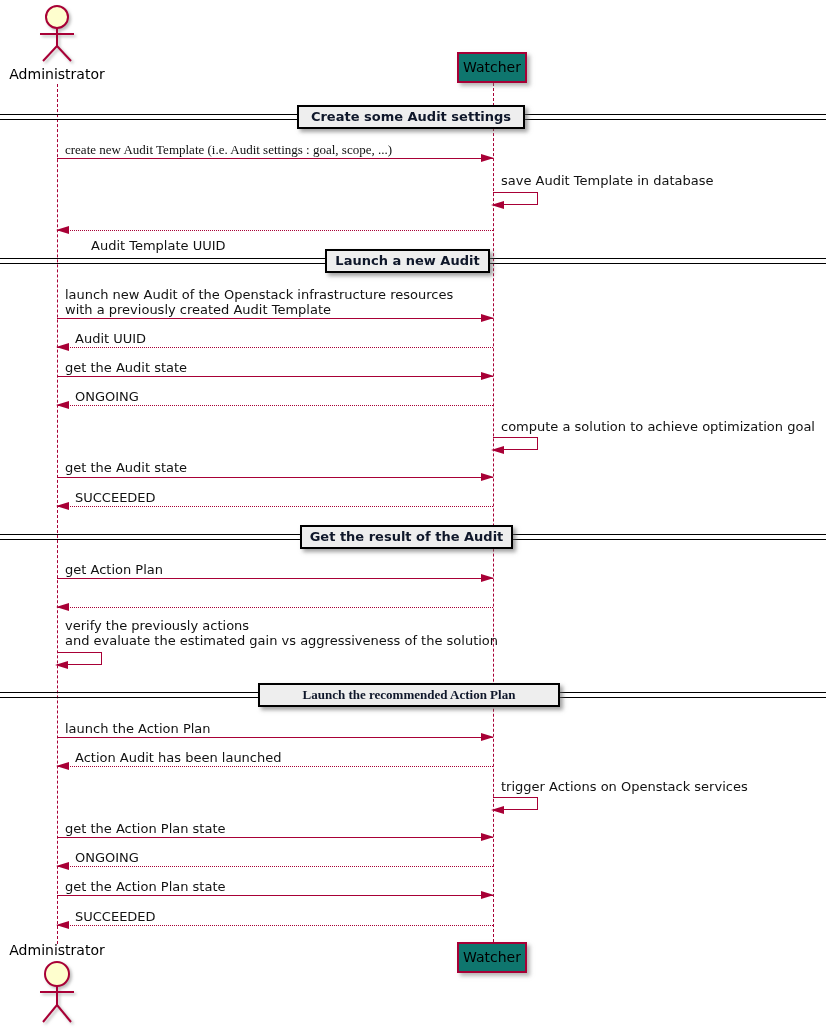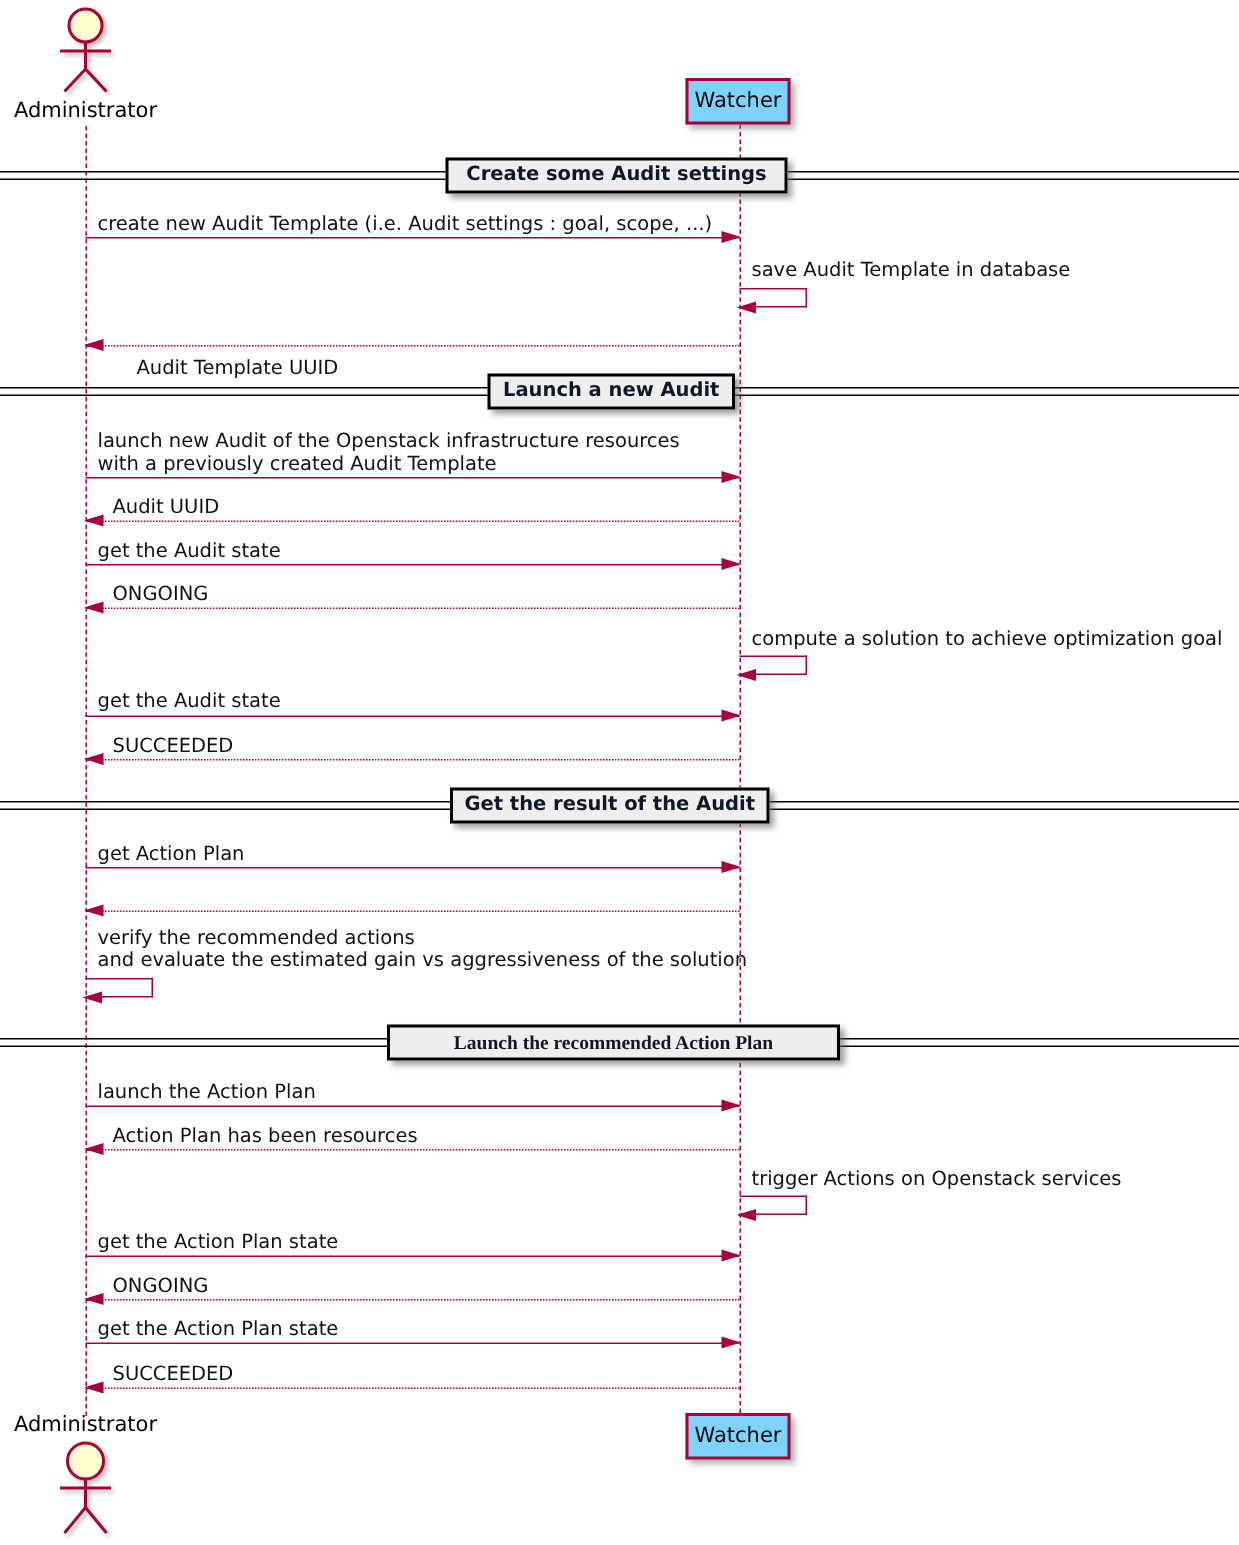--- a/index.html
+++ b/index.html
@@ -10,21 +10,21 @@
     font-family:"DejaVu Sans", sans-serif;
     overflow:hidden;
   }
   .lifeline{
     position:absolute;width:0;
     border-left:1px dashed #A80036;
     z-index:0;
   }
   .participant-box{
     position:absolute;width:66px;height:27px;
-    background:#7dd3fc;border:2px solid #A80036;
+    background:#0f766e;border:2px solid #A80036;
     box-shadow:3px 3px 4px rgba(120,120,120,0.55);
     text-align:center;font-size:14px;line-height:27px;color:#000;
     z-index:3;
   }
   .actor-figure{position:absolute;z-index:3;filter:drop-shadow(2px 2px 1.5px rgba(120,120,120,0.5));}
   .actor-label{
     position:absolute;width:120px;text-align:center;
     font-size:14px;color:#000;z-index:3;white-space:nowrap;
   }
   .divider-lines{
@@ -97,21 +97,21 @@
       <line x1="23" y1="46" x2="37" y2="63" stroke="#A80036" stroke-width="2"></line>
     </svg>
   </div>
 
   <div class="participant-box" style="left:457px;top:942px;">
     <span>Watcher</span>
   </div>
 
 <div class="divider-lines" style="top: 114px;"></div>
     <div class="divider-box" style="left: 297px; top: 105px; width: 224px;"><span class="divider-label">Create some Audit settings</span></div>
-    <div class="msg-label" style="left: 65px; top: 142px;">
+    <div class="msg-label" style="left: 65px; top: 142px; font-family: Liberation Serif, serif;">
       <div class="msg-line">create new Audit Template (i.e. Audit settings : goal, scope, ...)</div>
     </div>
     <div class="arrow solid" style="left: 57px; top: 158px; width: 436px;">
       <span class="head head-right"></span>
     </div>
     <div class="msg-label" style="left: 501px; top: 173px;">
       <div class="msg-line">save Audit Template in database</div>
     </div>
     <div class="self-loop" style="left: 493px; top: 192px;">
       <span class="head head-left"></span>
@@ -172,36 +172,36 @@
     <div class="msg-label" style="left: 65px; top: 562px;">
       <div class="msg-line">get Action Plan</div>
     </div>
     <div class="arrow solid" style="left: 57px; top: 578px; width: 436px;">
       <span class="head head-right"></span>
     </div>
     <div class="arrow dashed" style="left: 57px; top: 607px; width: 436px;">
       <span class="head head-left"></span>
     </div>
     <div class="msg-label" style="left: 65px; top: 618px;">
-      <div class="msg-line">verify the recommended actions</div>
+      <div class="msg-line">verify the previously actions</div>
       <div class="msg-line">and evaluate the estimated gain vs aggressiveness of the solution</div>
     </div>
     <div class="self-loop" style="left: 57px; top: 652px;">
       <span class="head head-left"></span>
     </div>
     <div class="divider-lines" style="top: 692px;"></div>
     <div class="divider-box" style="left: 258px; top: 683px; width: 298px; font-family: Liberation Serif, serif;"><span class="divider-label">Launch the recommended Action Plan</span></div>
     <div class="msg-label" style="left: 65px; top: 721px;">
       <div class="msg-line">launch the Action Plan</div>
     </div>
     <div class="arrow solid" style="left: 57px; top: 737px; width: 436px;">
       <span class="head head-right"></span>
     </div>
     <div class="msg-label" style="left: 75px; top: 750px;">
-      <div class="msg-line">Action Plan has been resources</div>
+      <div class="msg-line">Action Audit has been launched</div>
     </div>
     <div class="arrow dashed" style="left: 57px; top: 766px; width: 436px;">
       <span class="head head-left"></span>
     </div>
     <div class="msg-label" style="left: 501px; top: 779px;">
       <div class="msg-line">trigger Actions on Openstack services</div>
     </div>
     <div class="self-loop" style="left: 493px; top: 797px;">
       <span class="head head-left"></span>
     </div>

